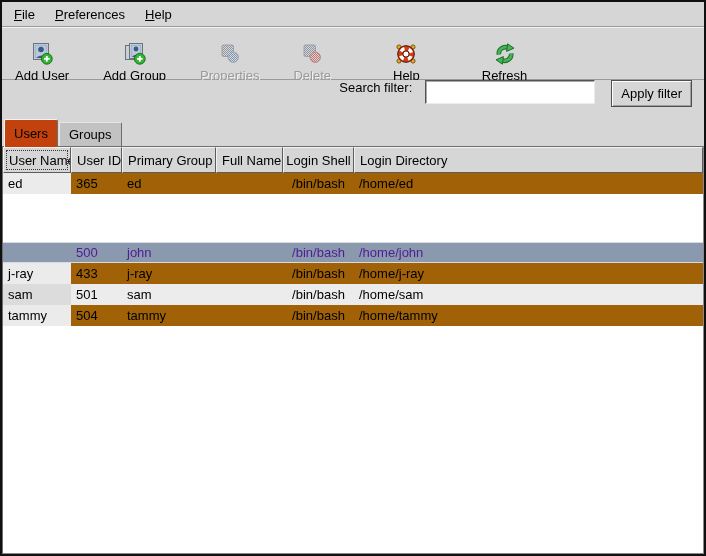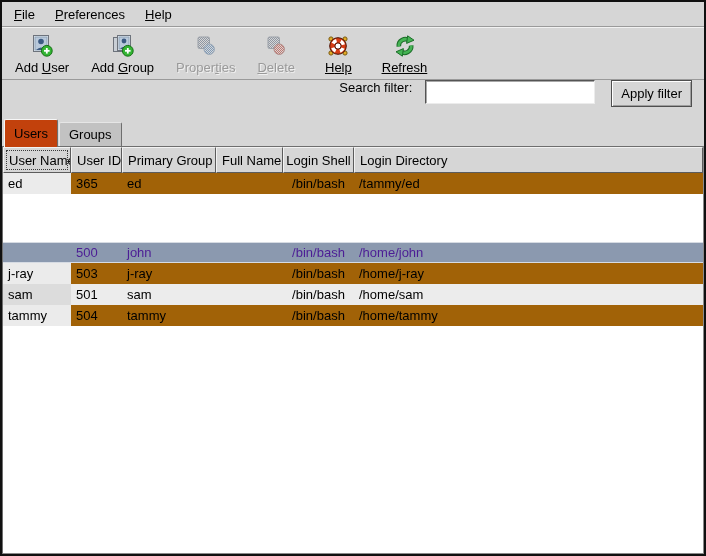--- a/index.html
+++ b/index.html
@@ -17,32 +17,32 @@
     display:flex; align-items:stretch; padding-left:2px;
     border-bottom:1px solid #9a9a9a;
     box-shadow:0 1px 0 #f2f2f2;
     background:#d6d6d6;
   }
   .menu-item { display:flex; align-items:center; padding:0 10px; cursor:default; }
 
   
   .toolbar {
     position:absolute; top:26px; left:0; right:0; height:52px;
-    display:flex; align-items:flex-start; gap:8px; padding:2px 0 0 6px;
+    display:flex; align-items:flex-start; gap:20px; padding:10px 0 0 6px;
     border-bottom:1px solid #9a9a9a; box-shadow:0 1px 0 #f4f4f4;
     background:#d6d6d6;
   }
   .tool-btn {
     display:flex; flex-direction:column; align-items:center; justify-content:flex-start;
     padding:2px 6px 1px 6px; background:transparent; border:1px solid transparent;
   }
   .tool-btn .ticon { width:26px; height:26px; display:flex; align-items:center; justify-content:center; }
   .tool-btn .tlabel { margin-top:1px; white-space:nowrap; }
   .tool-btn.disabled .tlabel { color:#9a9a9a; text-shadow:1px 1px 0 #f0f0f0; }
-  .tool-btn.sp { margin-left:8px;text-decoration:underline; }
+  .tool-btn.sp { margin-left:28px;text-decoration:underline; }
 
   
   .filter-row {
     position:absolute; top:78px; left:0; right:0; height:38px;
     display:flex; align-items:flex-start; justify-content:flex-end; padding-right:12px;
     background:#d6d6d6;
   }
   .filter-label { margin-right:13px; }
   .filter-input {
     width:170px; height:24px; background:#fff; border:1px solid;
@@ -278,35 +278,35 @@
     </div>
 
     <div class="rows">
 
       <div class="row">
         <div class="cell c0 w0">ed</div>
         <div class="cell w1">365</div>
         <div class="cell w2">ed</div>
         <div class="cell w3"></div>
         <div class="cell w4">/bin/bash</div>
-        <div class="cell last">/tammy/ed</div>
+        <div class="cell last">/home/ed</div>
       </div>
 
       <div class="row selected">
         <div class="cell c0 w0">john</div>
         <div class="cell w1">500</div>
         <div class="cell w2">john</div>
         <div class="cell w3"></div>
         <div class="cell w4">/bin/bash</div>
         <div class="cell last">/home/john</div>
       </div>
 
       <div class="row">
         <div class="cell c0 w0">j-ray</div>
-        <div class="cell w1">503</div>
+        <div class="cell w1">433</div>
         <div class="cell w2">j-ray</div>
         <div class="cell w3"></div>
         <div class="cell w4">/bin/bash</div>
         <div class="cell last">/home/j-ray</div>
       </div>
 
       <div class="row">
         <div class="cell c0 w0">sam</div>
         <div class="cell w1">501</div>
         <div class="cell w2">sam</div>

